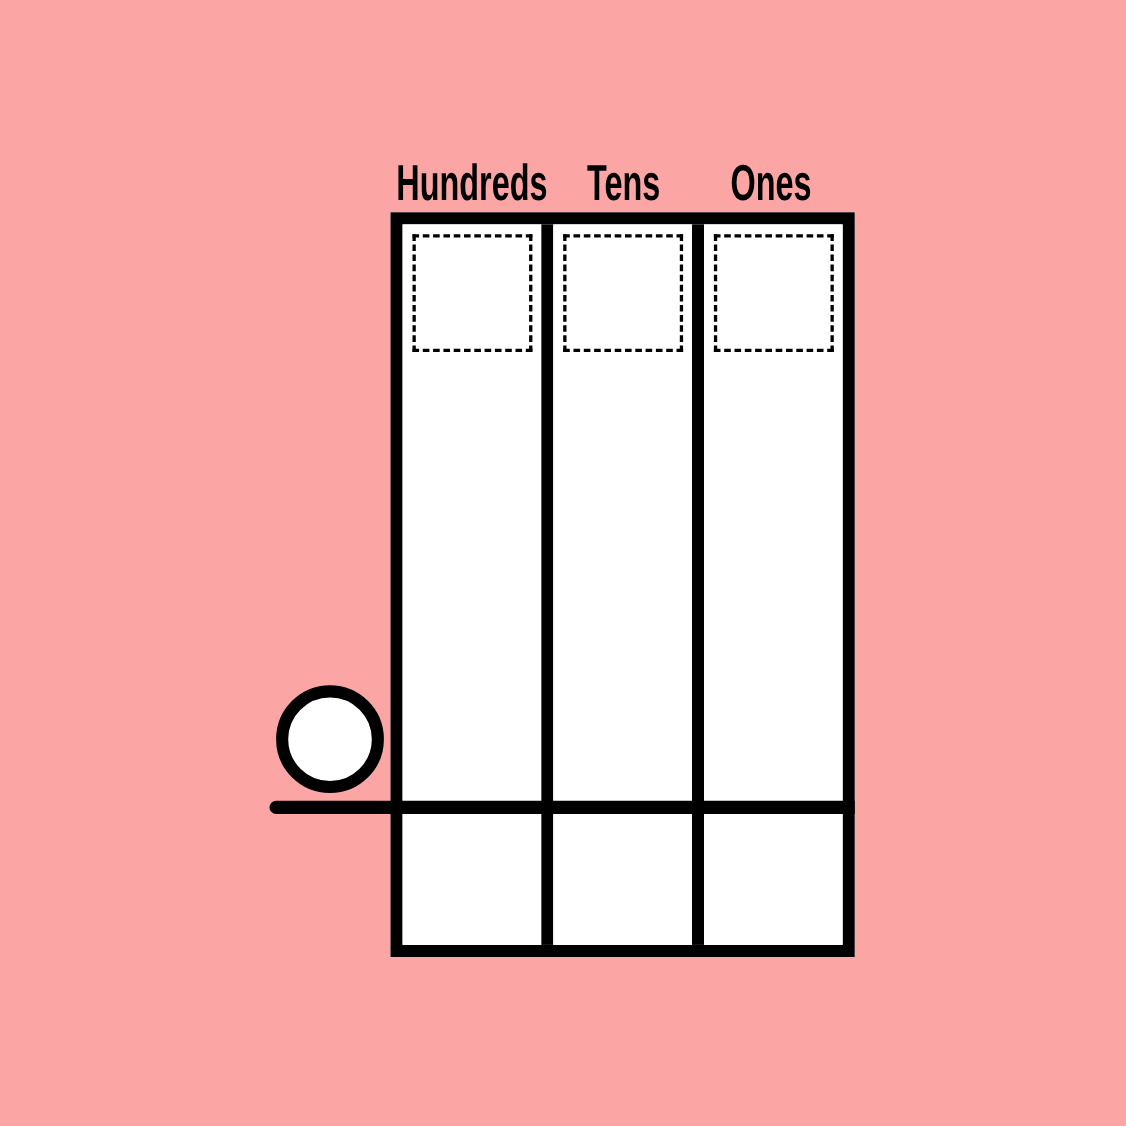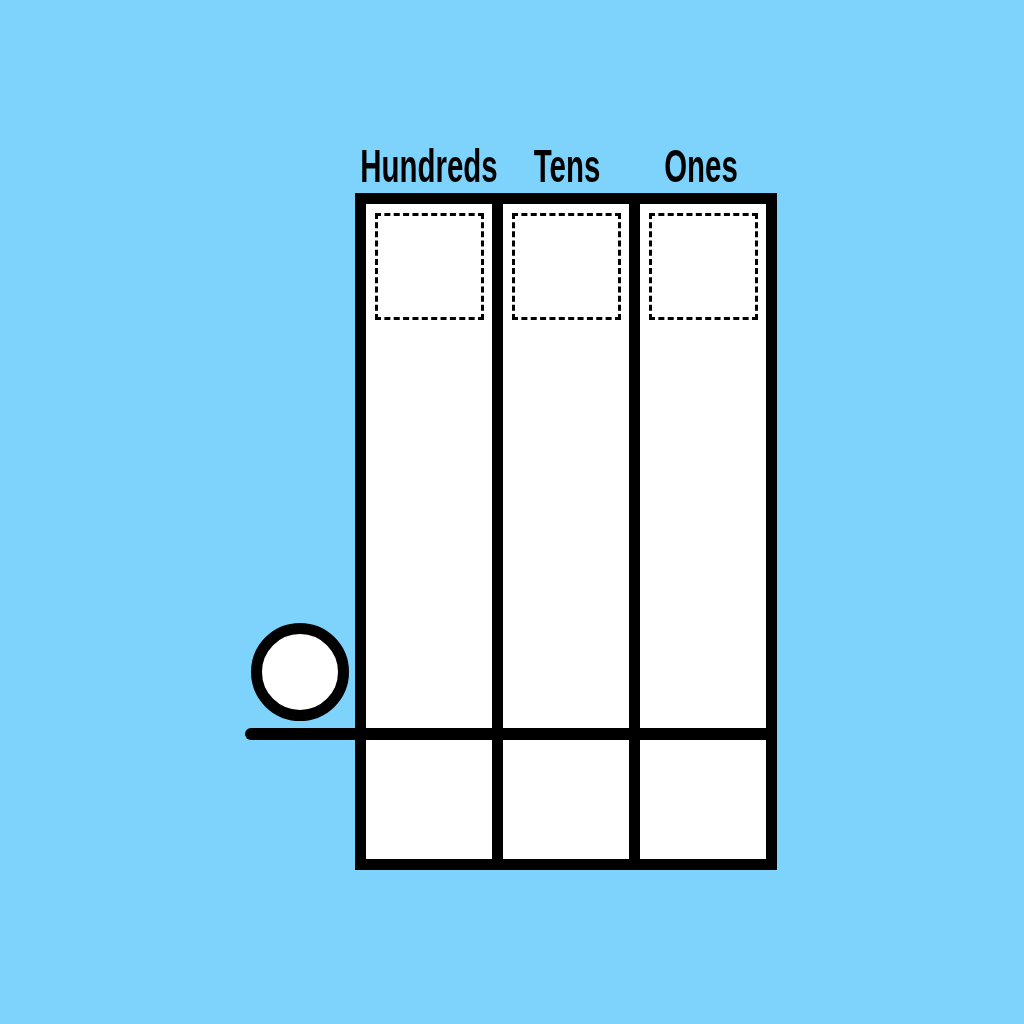--- a/index.html
+++ b/index.html
@@ -5,21 +5,21 @@
   html, body {
     margin: 0;
     padding: 0;
     background: #ffffff;
     font-family: "Liberation Sans", sans-serif;
   }
   .canvas {
     position: relative;
     width: 1024px;
     height: 1024px;
-    background: #7dd3fc;
+    background: #fca5a5;
     overflow: hidden;
   }
   
   .col-header {
     position: absolute;
     top: 143px;
     width: 220px;
     height: 46px;
     line-height: 46px;
     text-align: center;

